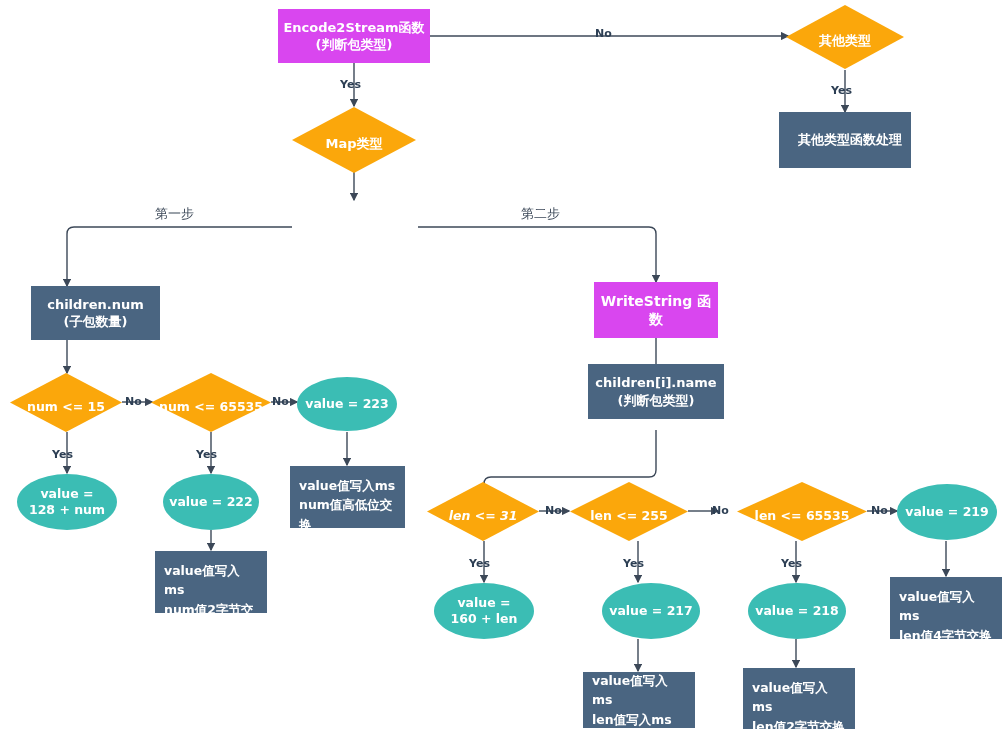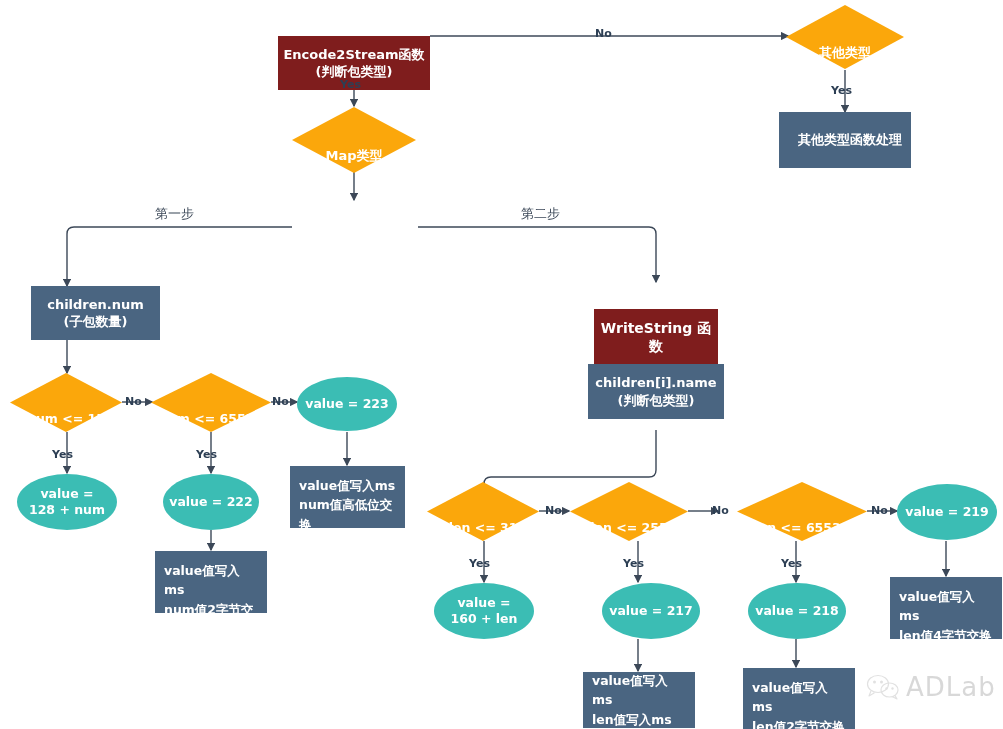--- a/index.html
+++ b/index.html
@@ -36,22 +36,21 @@
     color: #ffffff;
     font-weight: bold;
     line-height: 1.32;
     box-sizing: border-box;
     z-index: 3;
   }
   .node .sub {
     font-weight: bold;
   }
   .rect-pink {
-    background: #7f1d1d;
-    margin-top: 27px;
+    background: #d946ef;
   }
   .rect-blue {
     background: #4a6581;
   }
   .ellipse {
     background: #3bbdb4;
     border-radius: 50%;
   }
   .diamond-wrap {
     position: absolute;
@@ -61,21 +60,21 @@
     position: absolute;
     left: 0; top: 0;
     width: 100%;
     height: 100%;
     background: #fba70b;
     -webkit-clip-path: polygon(50% 0, 100% 50%, 50% 100%, 0 50%);
     clip-path: polygon(50% 0, 100% 50%, 50% 100%, 0 50%);
   }
   .diamond-label {
     position: absolute;
-    left: 0; top: 16px;
+    left: 0; top: 4px;
     width: 100%;
     height: 100%;
     display: flex;
     align-items: center;
     justify-content: center;
     color: #ffffff;
     font-weight: bold;
     text-align: center;
     z-index: 1;
   }
@@ -253,21 +252,21 @@
     <span>WriteString 函数</span>
   </div>
 
   <div class="node rect-blue" style="left:588px; top:364px; width:136px; height:55px; font-size:13px; flex-direction:column;">
     <span>children[i].name</span>
     <span class="sub">(判断包类型)</span>
   </div>
 
   <div class="diamond-wrap" style="left:427px; top:482px; width:112px; height:59px;">
     <div class="diamond-shape"></div>
-    <div class="diamond-label" style="font-size:12.5px;">len &lt;= 31</div>
+    <div class="diamond-label" style="font-size:12.5px;font-style:italic;">len &lt;= 31</div>
   </div>
 
   <div class="diamond-wrap" style="left:570px; top:482px; width:118px; height:59px;">
     <div class="diamond-shape"></div>
     <div class="diamond-label" style="font-size:12.5px;">len &lt;= 255</div>
   </div>
 
   <div class="diamond-wrap" style="left:737px; top:482px; width:130px; height:59px;">
     <div class="diamond-shape"></div>
     <div class="diamond-label" style="font-size:12.5px;">len &lt;= 65535</div>
@@ -316,29 +315,14 @@
   <div class="edge-label" style="left:272px; top:395px;">No</div>
   <div class="edge-label" style="left:52px; top:448px;">Yes</div>
   <div class="edge-label" style="left:196px; top:448px;">Yes</div>
   <div class="edge-label" style="left:545px; top:504px;">No</div>
   <div class="edge-label" style="left:712px; top:504px;">No</div>
   <div class="edge-label" style="left:871px; top:504px;">No</div>
   <div class="edge-label" style="left:469px; top:557px;">Yes</div>
   <div class="edge-label" style="left:623px; top:557px;">Yes</div>
   <div class="edge-label" style="left:781px; top:557px;">Yes</div>
 
-  <div id="watermark" style="left:866px; top:672px;">
-    <svg width="34" height="26" viewBox="0 0 34 26">
-      <g fill="none" stroke="#c9c9c9" stroke-width="1.2">
-        <ellipse cx="12" cy="10" rx="10.5" ry="8.5"></ellipse>
-        <path d="M 5 17 L 3 22 L 8.5 18.8" stroke-linejoin="round"></path>
-        <ellipse cx="23.5" cy="16" rx="8.5" ry="7"></ellipse>
-        <path d="M 29 21.5 L 31 25 L 26.5 22.8" stroke-linejoin="round"></path>
-      </g>
-      <circle cx="8.5" cy="8" r="1.5" fill="#c9c9c9"></circle>
-      <circle cx="15.5" cy="8" r="1.5" fill="#c9c9c9"></circle>
-      <circle cx="20.5" cy="14.5" r="1.2" fill="#c9c9c9"></circle>
-      <circle cx="26.5" cy="14.5" r="1.2" fill="#c9c9c9"></circle>
-    </svg>
-    <span class="wm-text">ADLab</span>
-  </div>
 
 </div>
 
 </body></html>

